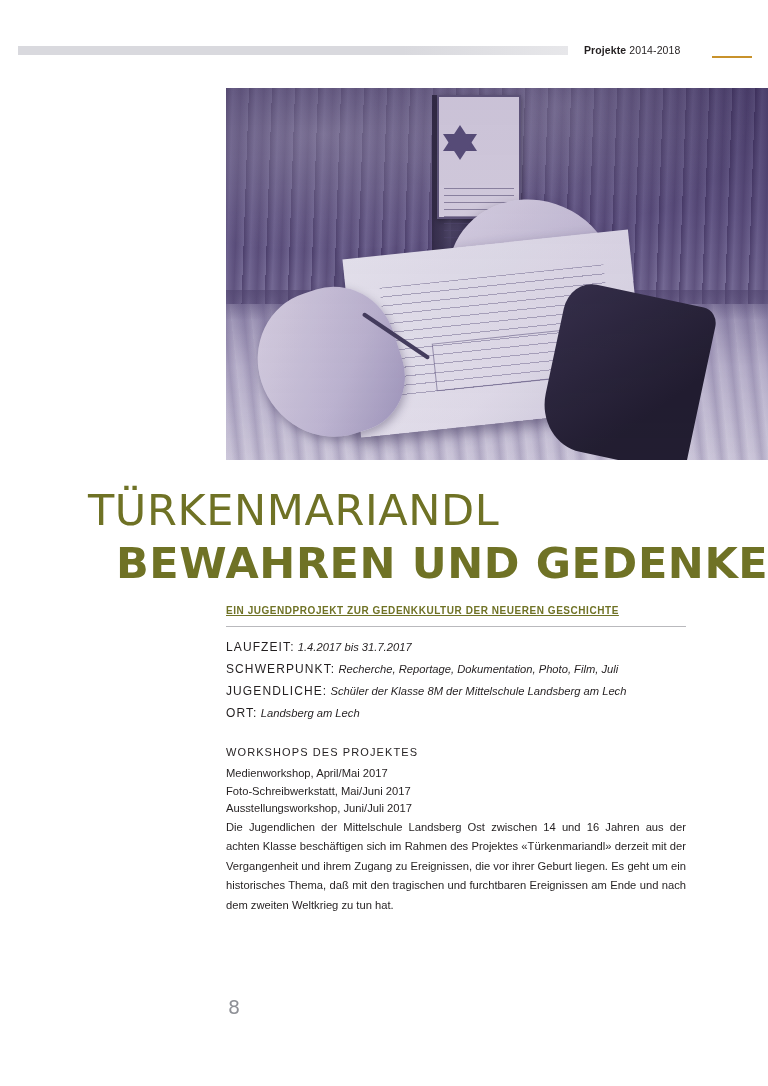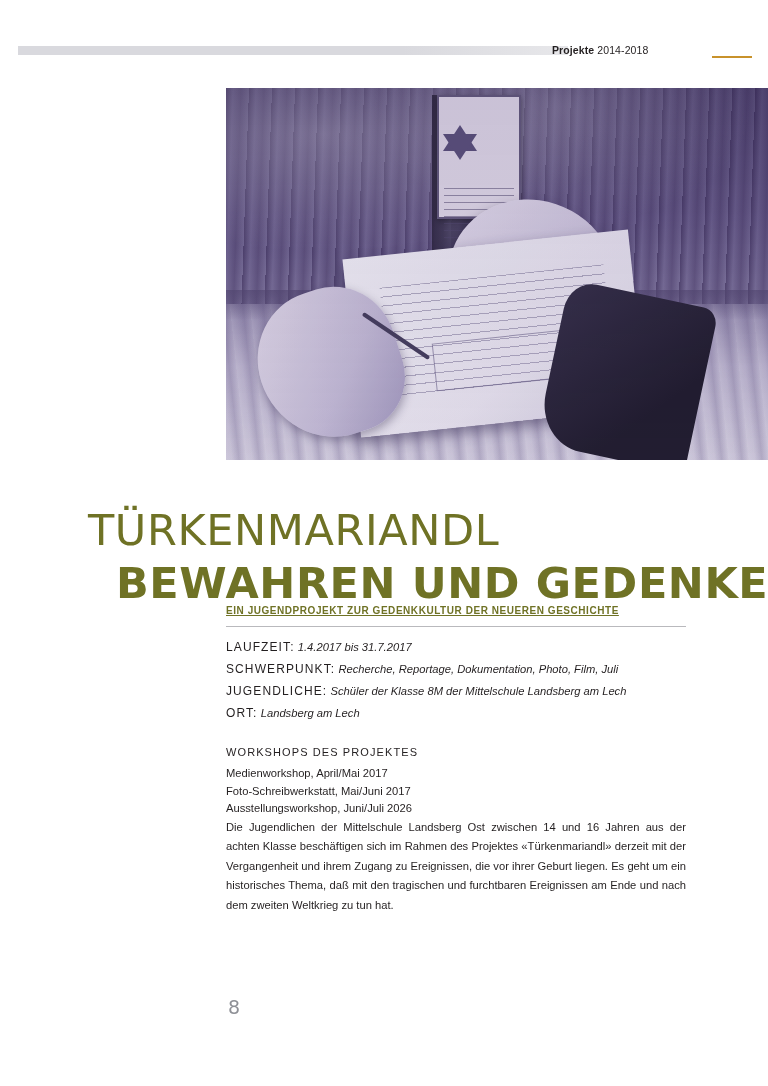--- a/index.html
+++ b/index.html
@@ -35,21 +35,21 @@
   .header-bar-right {
     position: absolute;
     left: 712px;
     top: 10px;
     width: 40px;
     height: 2px;
     background: #c8922b;
   }
   .header-text {
     position: absolute;
-    left: 552px;
+    left: 584px;
     top: -2px;
     font-size: 10.5px;
     letter-spacing: 0.1px;
     color: #231f20;
     white-space: nowrap;
   }
   .header-text b {
     font-weight: bold;
   }
 
@@ -209,21 +209,21 @@
     position: absolute;
     inset: 0;
     background: linear-gradient(to bottom, rgba(112,96,150,0.28), rgba(150,140,180,0.18));
     mix-blend-mode: multiply;
   }
 
   
   .title-block {
     position: absolute;
     left: 88px;
-    top: 504px;
+    top: 484px;
     width: 600px;
   }
   .title-line {
     font-family: "DejaVu Sans", sans-serif;
     font-size: 43px;
     line-height: 53px;
     letter-spacing: 0.6px;
     color: #6f7225;
     font-weight: 400;
     white-space: nowrap;
@@ -358,18 +358,18 @@
     <span class="meta-val">Schüler der Klasse 8M der Mittelschule Landsberg am Lech</span>
   </div>
   <div class="meta-row">
     <span class="meta-key">ORT:</span>
     <span class="meta-val">Landsberg am Lech</span>
   </div>
 
   <div class="section-head">WORKSHOPS DES PROJEKTES</div>
   <div class="plain-line">Medienworkshop, April/Mai 2017</div>
   <div class="plain-line">Foto-Schreibwerkstatt, Mai/Juni 2017</div>
-  <div class="plain-line">Ausstellungsworkshop, Juni/Juli 2026</div>
+  <div class="plain-line">Ausstellungsworkshop, Juni/Juli 2017</div>
 
   <p class="paragraph">Die Jugendlichen der Mittelschule Landsberg Ost zwischen 14 und 16 Jahren aus der achten Klasse beschäftigen sich im Rahmen des Projektes «Türkenmariandl» derzeit mit der Vergangenheit und ihrem Zugang zu Ereignissen, die vor ihrer Geburt liegen. Es geht um ein historisches Thema, daß mit den tragischen und furchtbaren Ereignissen am Ende und nach dem zweiten Weltkrieg zu tun hat.</p>
 </div>
 
 <div class="page-number">8</div>
 
 </body></html>

